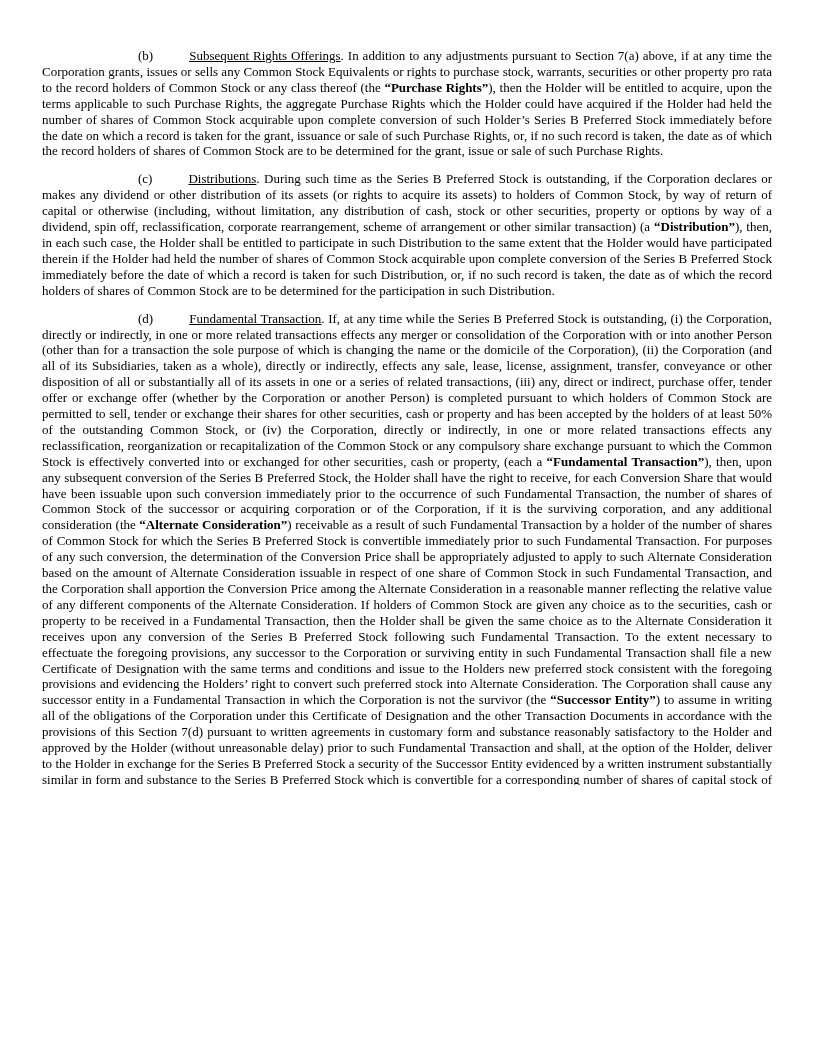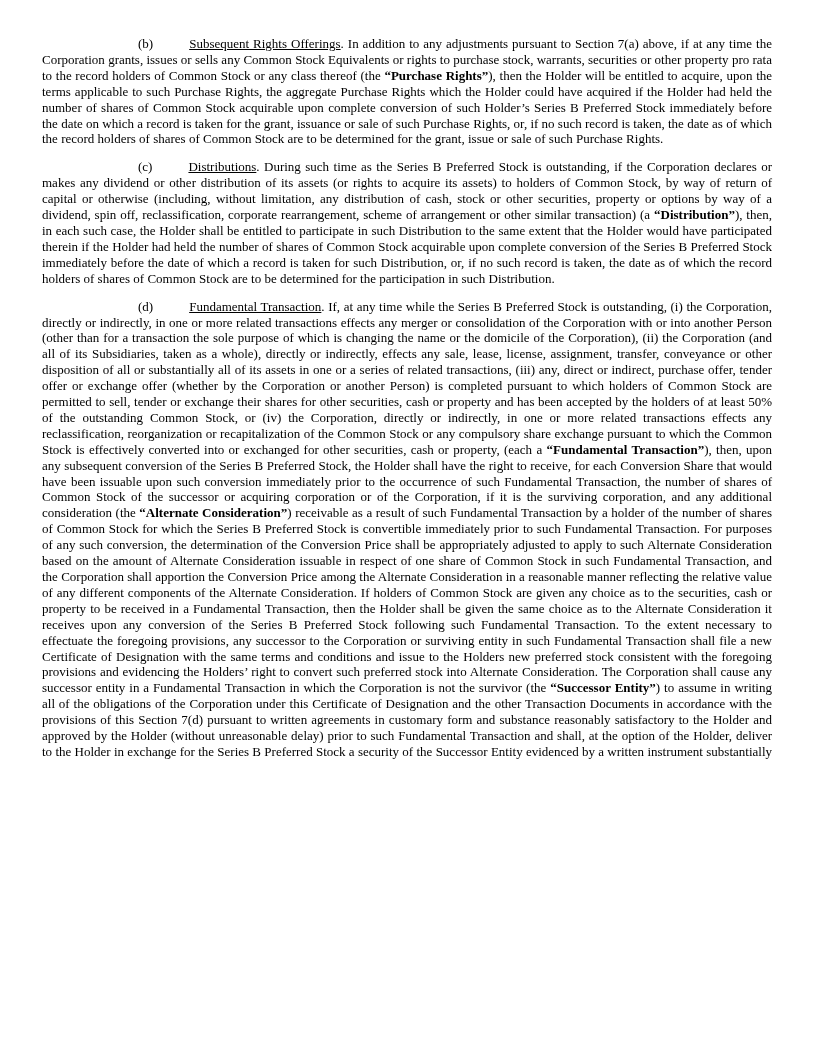--- a/index.html
+++ b/index.html
@@ -4,21 +4,21 @@
 <style>
   html, body {
     margin: 0;
     padding: 0;
     background: #ffffff;
   }
   .page {
     position: relative;
     width: 816px;
     height: 753px;
-    margin: 4px auto;
+    margin: 16px auto;
     background: #ffffff;
     box-sizing: border-box;
     padding: 32px 44px 0 42px;
     font-family: "Liberation Serif", "DejaVu Serif", serif;
     font-size: 13px;
     line-height: 15.9px;
     color: #000000;
   }
   .para {
     margin: 0 0 12px 0;

